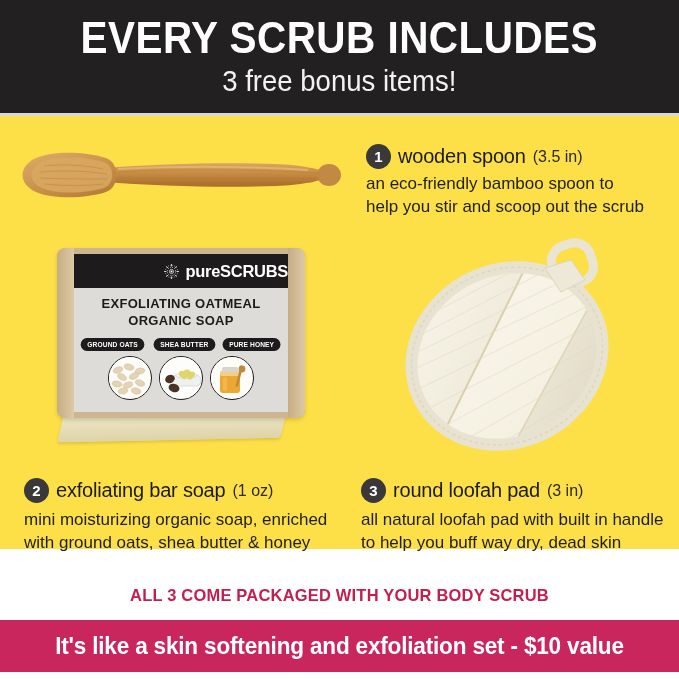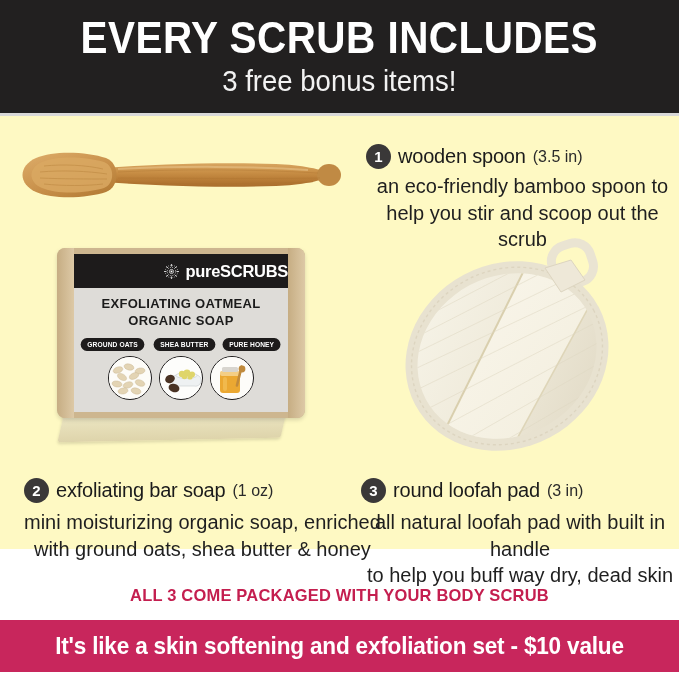--- a/index.html
+++ b/index.html
@@ -2,21 +2,21 @@
 <html><head>
 <meta charset="utf-8">
 <style>
   * { box-sizing: border-box; margin: 0; padding: 0; }
   html, body {
     width: 679px; height: 679px;
     background: #ffffff;
     font-family: "Liberation Sans", sans-serif;
     overflow: hidden;
   }
-  .page { position: relative; width: 679px; height: 549px; background: #fef9c3; padding-left: 30px; }
+  .page { position: relative; width: 679px; height: 549px; background: #fde047; padding-left: 30px; }
 
   
   .header {
     position: absolute; left: 0; top: 0; width: 679px; height: 113px;
     background: #222020;
     display: flex; flex-direction: column;
     align-items: center; justify-content: center;
   }
   .header-title {
     color: #ffffff;
@@ -50,22 +50,22 @@
     font-size: 15px; font-weight: 700;
     display: flex; align-items: center; justify-content: center;
     flex: 0 0 auto;
   }
   .item-name {
     font-size: 20px; font-weight: 400; color: #1b1b1b;
     letter-spacing: -0.2px;
   }
   .item-qty { font-size: 16px; font-weight: 400; color: #2a2a2a; text-align: center; }
   .item-desc {
-    font-size: 20px; color: #1f1f1f; line-height: 1.33;
-    margin-top: 4px; white-space: pre-line; text-align: center;
+    font-size: 17px; color: #1f1f1f; line-height: 1.33;
+    margin-top: 4px; white-space: pre-line;
   }
 
   #item1-text { left: 366px; top: 144px; }
   #item2-text { left: 24px;  top: 478px; }
   #item3-text { left: 361px; top: 478px; }
   #item2-text .item-desc, #item3-text .item-desc { margin-top: 6px; }
 
   
   .spoon-wrap { position: absolute; left: 8px; top: 142px; width: 340px; height: 66px; }
 

